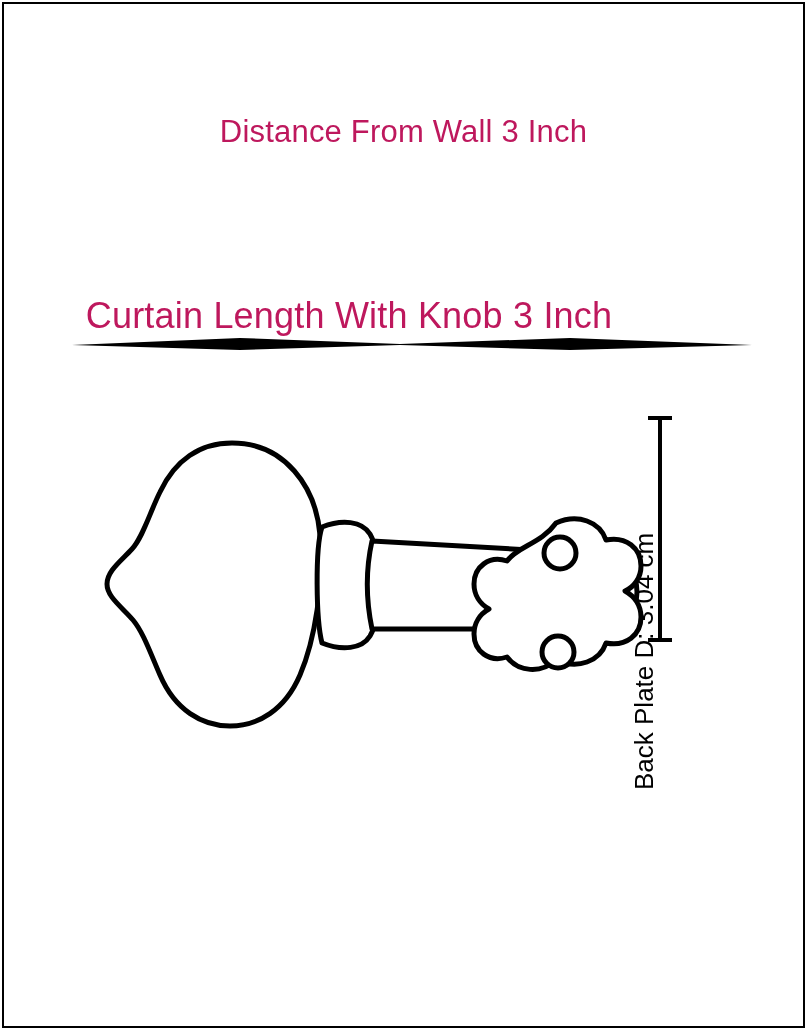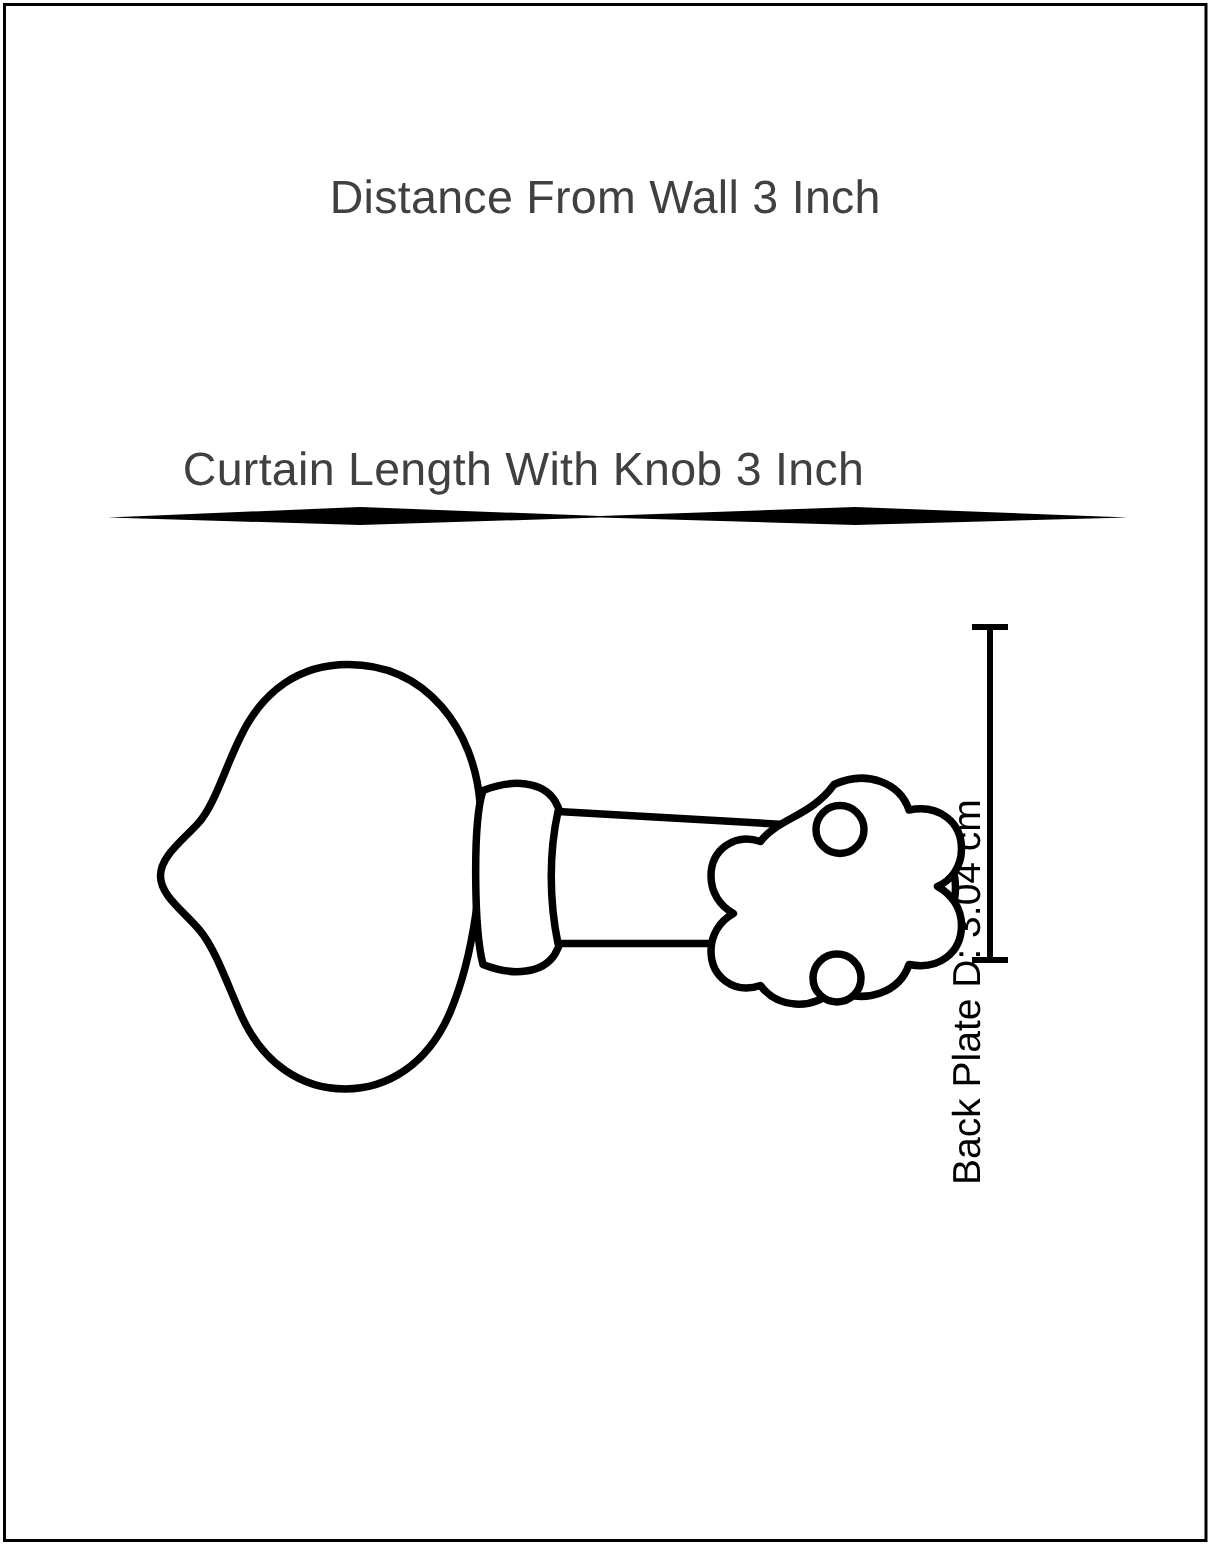--- a/index.html
+++ b/index.html
@@ -23,38 +23,38 @@
     left: 2px;
     top: 2px;
     width: 803px;
     height: 1026px;
     border: 2px solid #000000;
     box-sizing: border-box;
     pointer-events: none;
   }
   .label {
     position: absolute;
-    color: #404040;
+    color: #be185d;
     white-space: nowrap;
     font-weight: 400;
     letter-spacing: 0.2px;
   }
   #label-distance {
     left: 0;
     top: 114px;
     width: 807px;
     text-align: center;
     font-size: 31px;
   }
   #label-curtain {
     left: 0;
     top: 295px;
     width: 698px;
     text-align: center;
-    font-size: 31px;
+    font-size: 36px;
   }
   .vertical-wrap {
     position: absolute;
     left: 660px;
     top: 390px;
     width: 60px;
     height: 400px;
   }
   .vertical-text {
     position: absolute;

